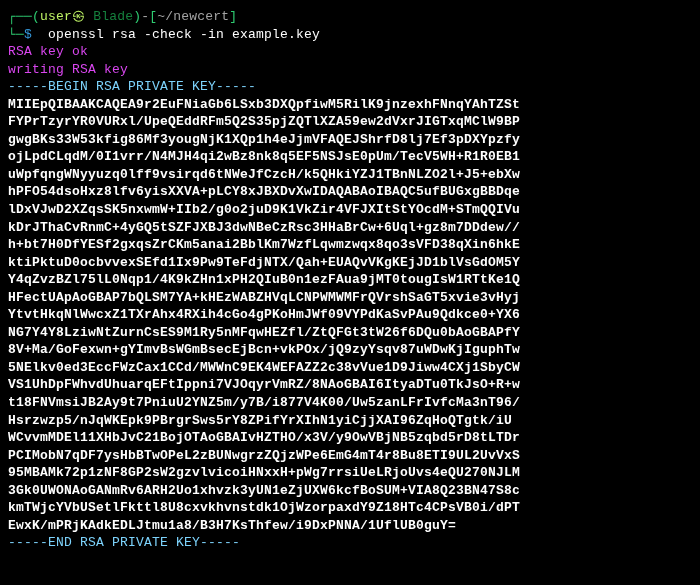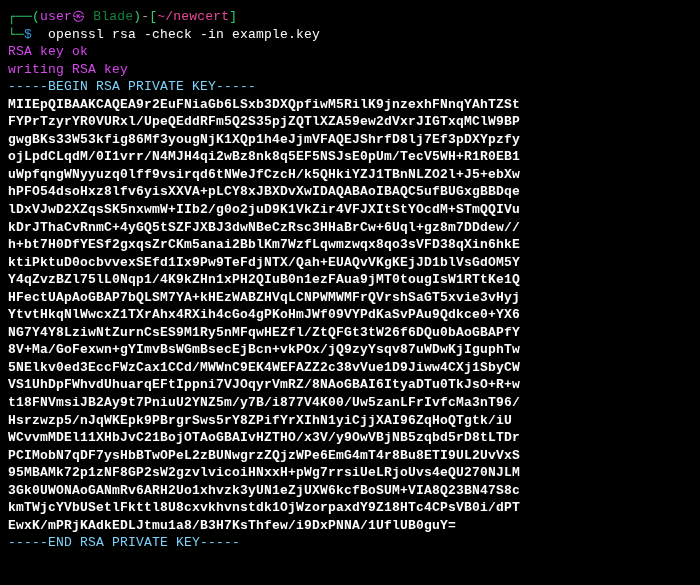--- a/index.html
+++ b/index.html
@@ -19,33 +19,33 @@
       overflow: hidden;
       letter-spacing: 0.2px;
     }
     .prompt-line {
       white-space: pre;
     }
     .prompt-open {
       color: #2ecc71;
     }
     .user {
-      color: #d946ef;
+      color: #bef264;
     }
     .host {
       color: #15803d;
     }
     .prompt-close {
       color: #2ecc71;
     }
     .dash {
       color: #aaa;
     }
     .path {
-      color: #ec4899;
+      color: #a3a3a3;
     }
     .bracket {
       color: #2ecc71;
     }
     .dollar {
       color: #3498db;
     }
     .command {
       color: #fff;
       margin-left: 8px;

